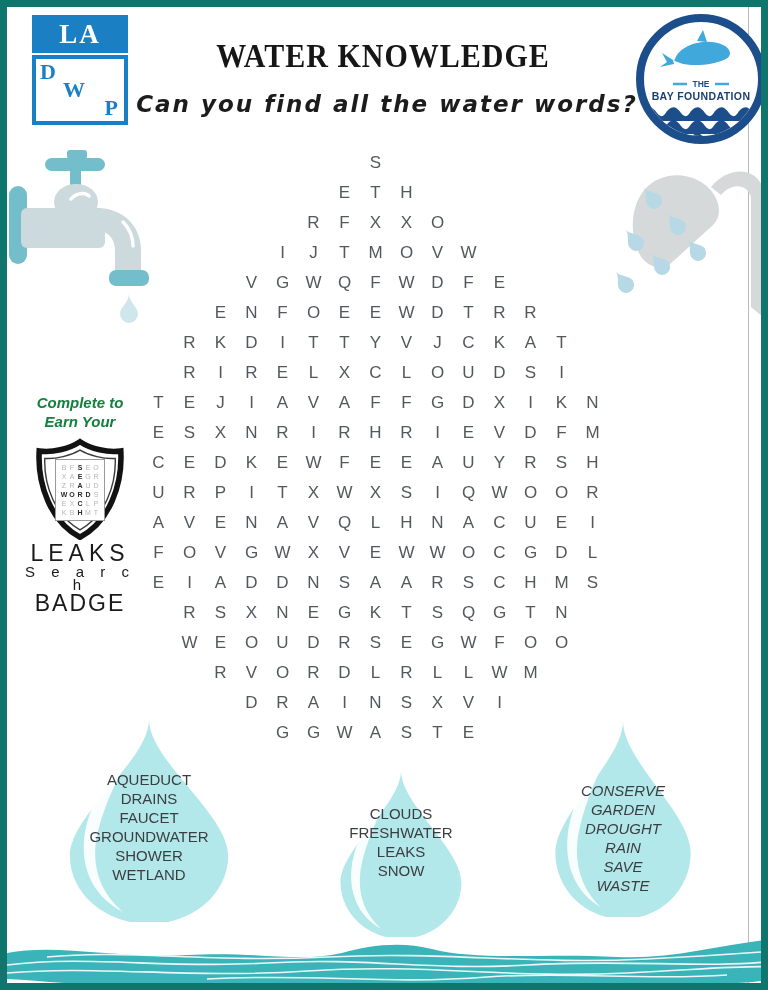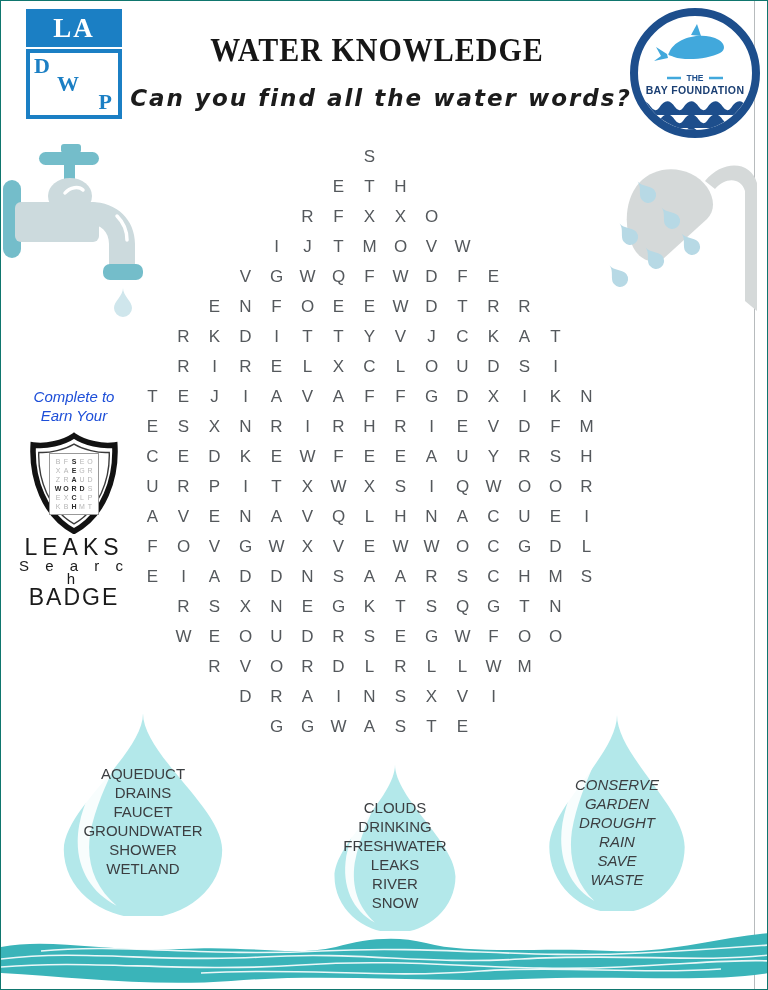--- a/index.html
+++ b/index.html
@@ -1,17 +1,17 @@
 <!DOCTYPE html>
 <html><head>
 <meta charset="utf-8">
 <style>
   html,body{margin:0;padding:0;background:#e8e8e8;}
   .page{position:relative;width:768px;height:990px;background:#ffffff;overflow:hidden;
-        font-family:"Liberation Sans",sans-serif;border:1px solid #0f766e;box-sizing:border-box;}
+        font-family:"Liberation Sans",sans-serif;border:7px solid #0f766e;box-sizing:border-box;}
   .page-edge{position:absolute;top:0;bottom:0;right:12px;width:1px;background:#b7bbbd;}
 
   
   .ladwp{position:absolute;left:25px;top:8px;width:96px;height:112px;}
   .ladwp-top{height:38px;background:#1b7fc4;display:flex;align-items:center;justify-content:center;}
   .ladwp-top span{font-family:"Liberation Serif",serif;font-weight:bold;font-size:27px;color:#fff;letter-spacing:2px;}
   .ladwp-bottom{position:relative;height:62px;background:#fff;border:4px solid #1b7fc4;margin-top:2px;}
   .ladwp-bottom span{position:absolute;font-family:"Liberation Serif",serif;font-weight:bold;font-size:22px;color:#1b7fc4;line-height:1;}
   .ladwp-d{left:4px;top:2px;}
   .ladwp-w{left:27px;top:20px;}
@@ -25,22 +25,22 @@
             font-size:23px;color:#1c1c1c;letter-spacing:2px;}
 
   .bay-logo{position:absolute;left:628px;top:6px;width:132px;height:132px;}
 
   
   .faucet{position:absolute;left:2px;top:143px;width:160px;height:180px;}
   .shower{position:absolute;left:592px;top:150px;width:176px;height:168px;}
 
   
   .badge{position:absolute;left:6px;top:386px;width:134px;text-align:center;color:#1a1a1a;}
-  .badge-line{font-family:"Liberation Sans",sans-serif;font-style:italic;font-weight:normal;
-              font-size:15px;line-height:19px;color:#1d4ed8;}
+  .badge-line{font-family:"Liberation Sans",sans-serif;font-style:italic;font-weight:bold;
+              font-size:15px;line-height:19px;color:#15803d;}
   .shield-wrap{position:relative;width:94px;height:102px;margin:7px auto 2px auto;}
   .mini-grid{position:absolute;left:50%;top:21px;transform:translateX(-50%);
              background:#fff;border:1px solid #999;padding:3px 4px;}
   .mg-row{display:flex;justify-content:center;}
   .mg-cell{display:inline-block;width:8px;font-size:7px;line-height:9px;color:#b5b5b5;font-weight:400;}
   .mg-bold{color:#2b2b2b;font-weight:bold;}
   .badge-water{font-size:23px;letter-spacing:5px;line-height:23px;margin-top:2px;}
   .badge-search{font-size:15px;letter-spacing:6px;line-height:13px;}
   .badge-badge{font-size:23px;letter-spacing:2px;line-height:25px;}
 
@@ -475,24 +475,22 @@
         <div class="w-item">WETLAND</div>
       </div>
   </div>
   <div class="drop drop2">
     <svg viewBox="0 0 100 100" preserveAspectRatio="none">
       <path d="M50,2 C50,22 14,48 14,68 A36,33 0 0 0 86,68 C86,48 50,22 50,2 Z" fill="#b3e8ea"></path>
       <path d="M40,12 C33,26 24,40 21,56 C18,74 25,88 38,95 C28,86 24,74 26,60 C29,44 36,30 43,16 Z" fill="#ffffff" opacity="0.9"></path>
     </svg>
     <div class="drop-words">
         <div class="w-item">CLOUDS</div>
-        <div class="w-item">DRINKING</div>
         <div class="w-item">FRESHWATER</div>
         <div class="w-item">LEAKS</div>
-        <div class="w-item">RIVER</div>
         <div class="w-item">SNOW</div>
       </div>
   </div>
   <div class="drop drop3">
     <svg viewBox="0 0 100 100" preserveAspectRatio="none">
       <path d="M50,2 C50,22 14,48 14,68 A36,33 0 0 0 86,68 C86,48 50,22 50,2 Z" fill="#b3e8ea"></path>
       <path d="M40,12 C33,26 24,40 21,56 C18,74 25,88 38,95 C28,86 24,74 26,60 C29,44 36,30 43,16 Z" fill="#ffffff" opacity="0.9"></path>
     </svg>
     <div class="drop-words">
         <div class="w-item">CONSERVE</div>

